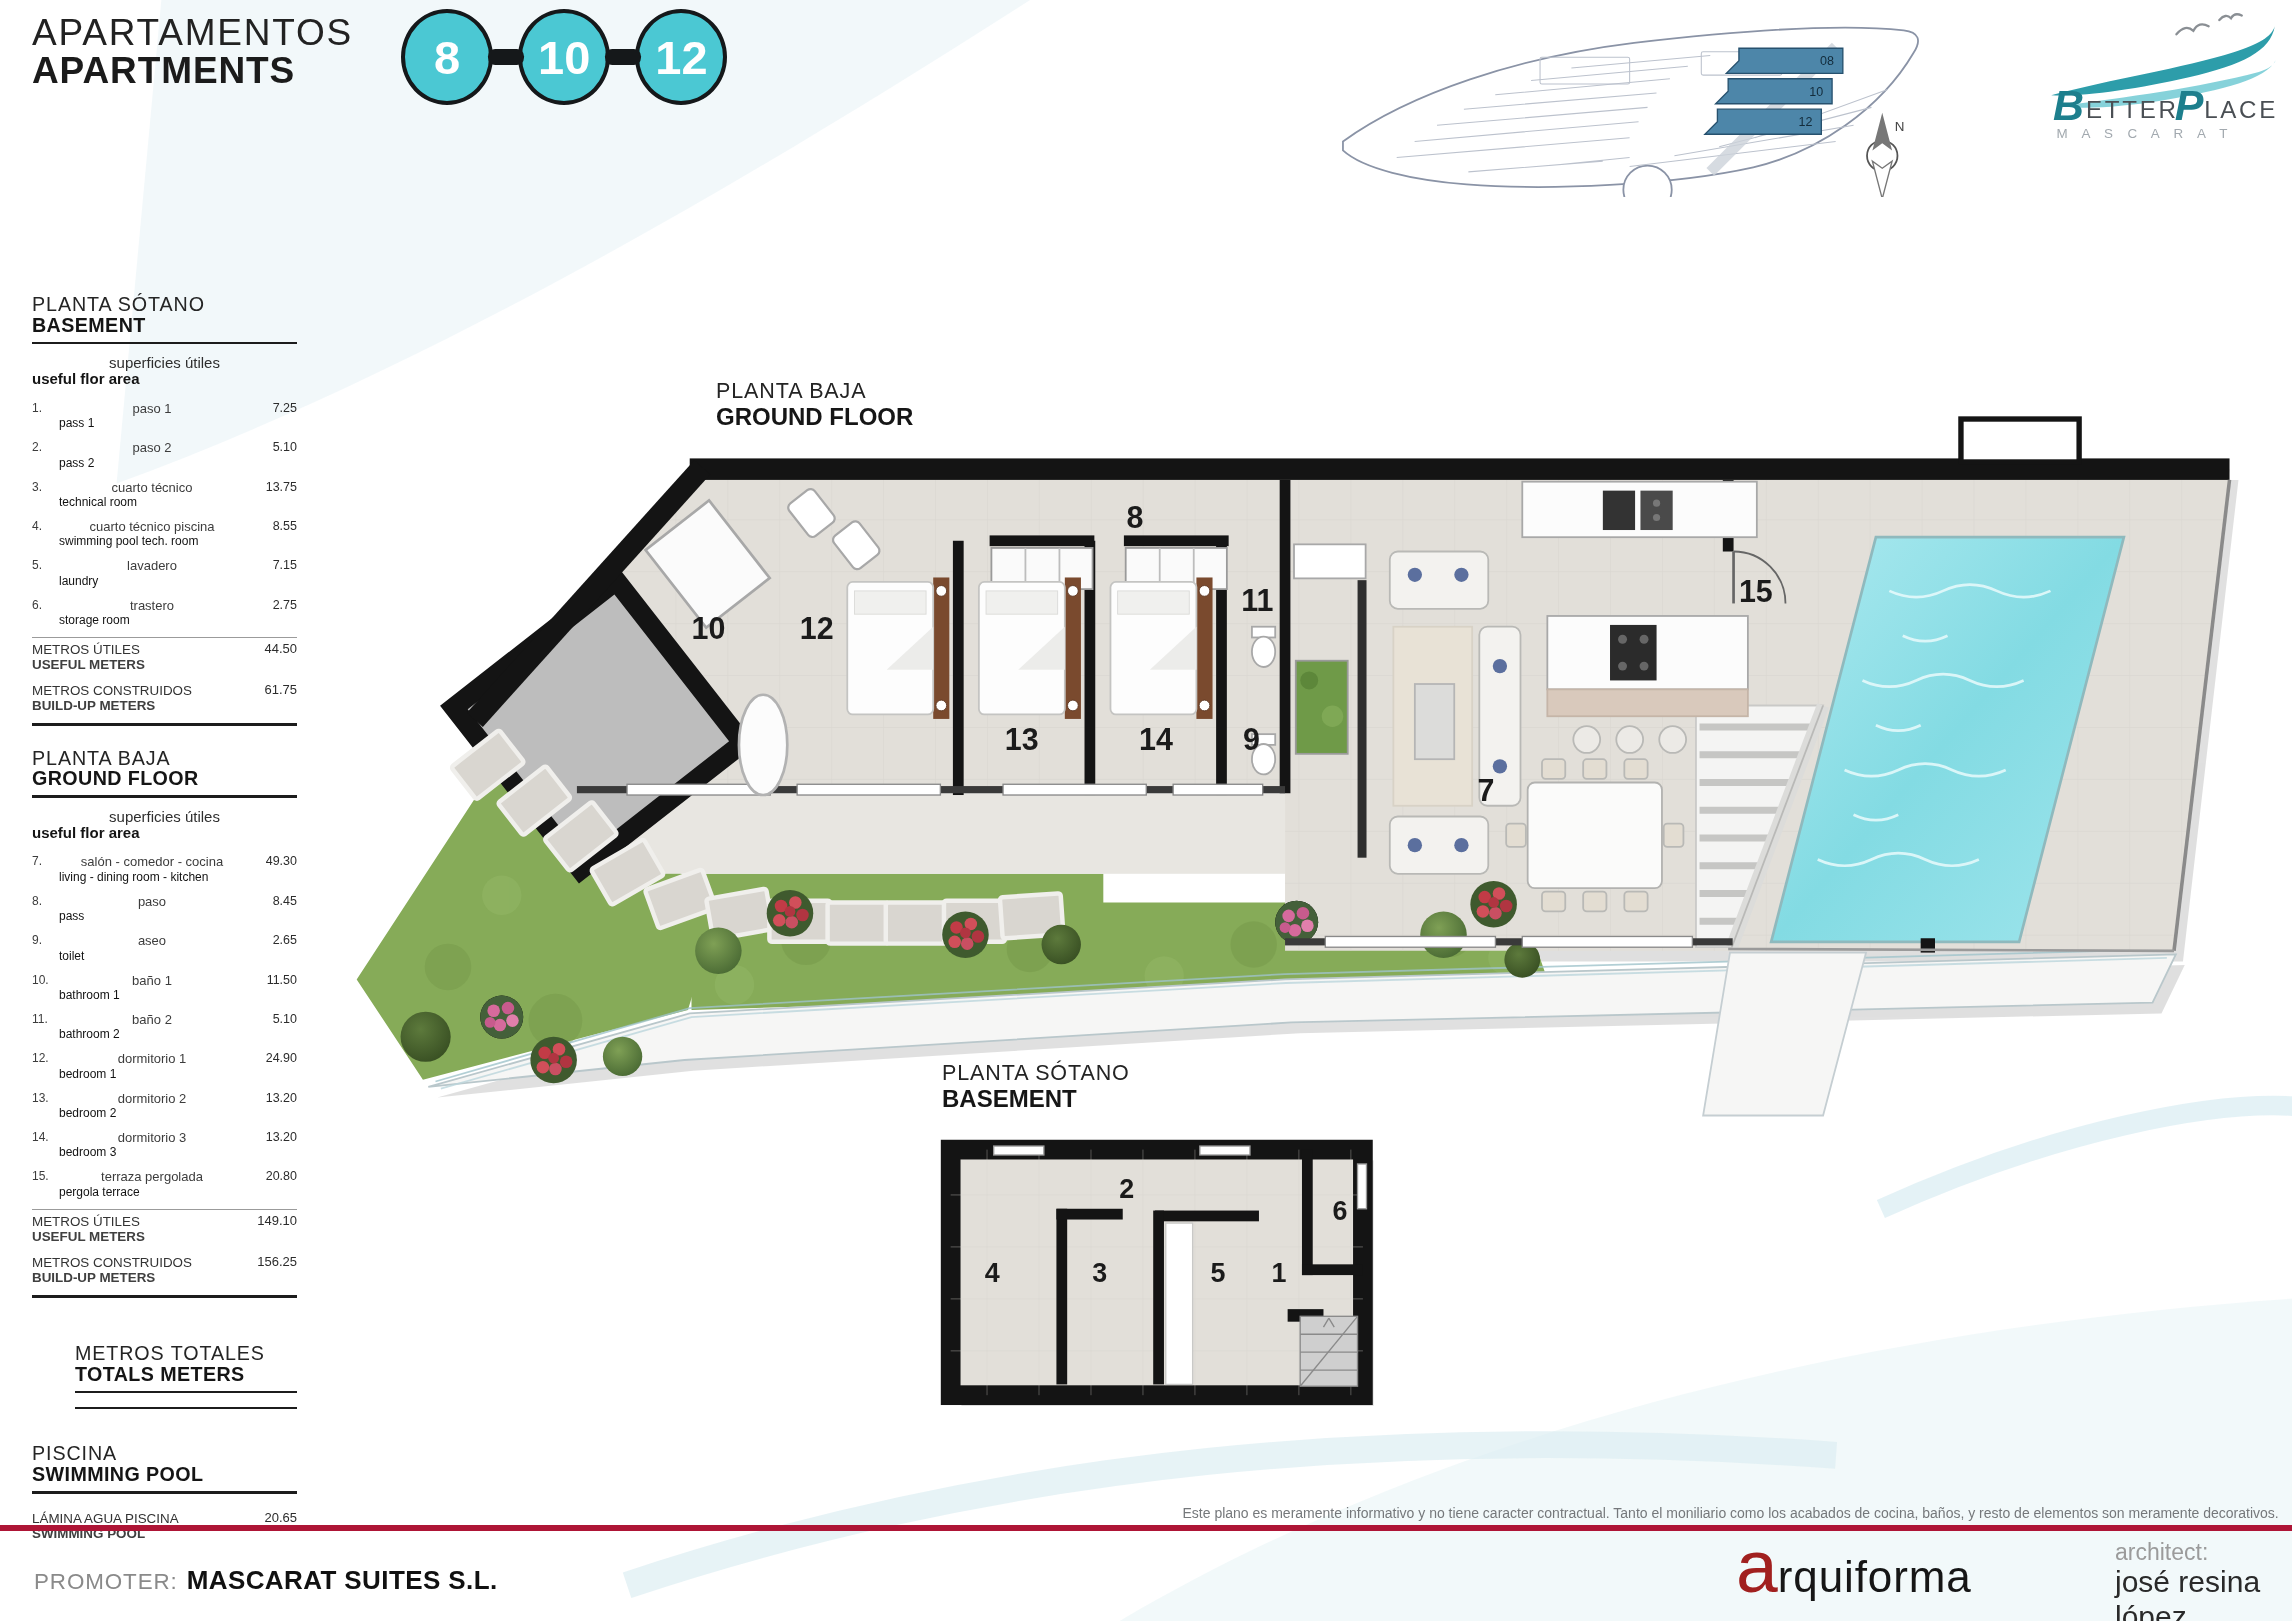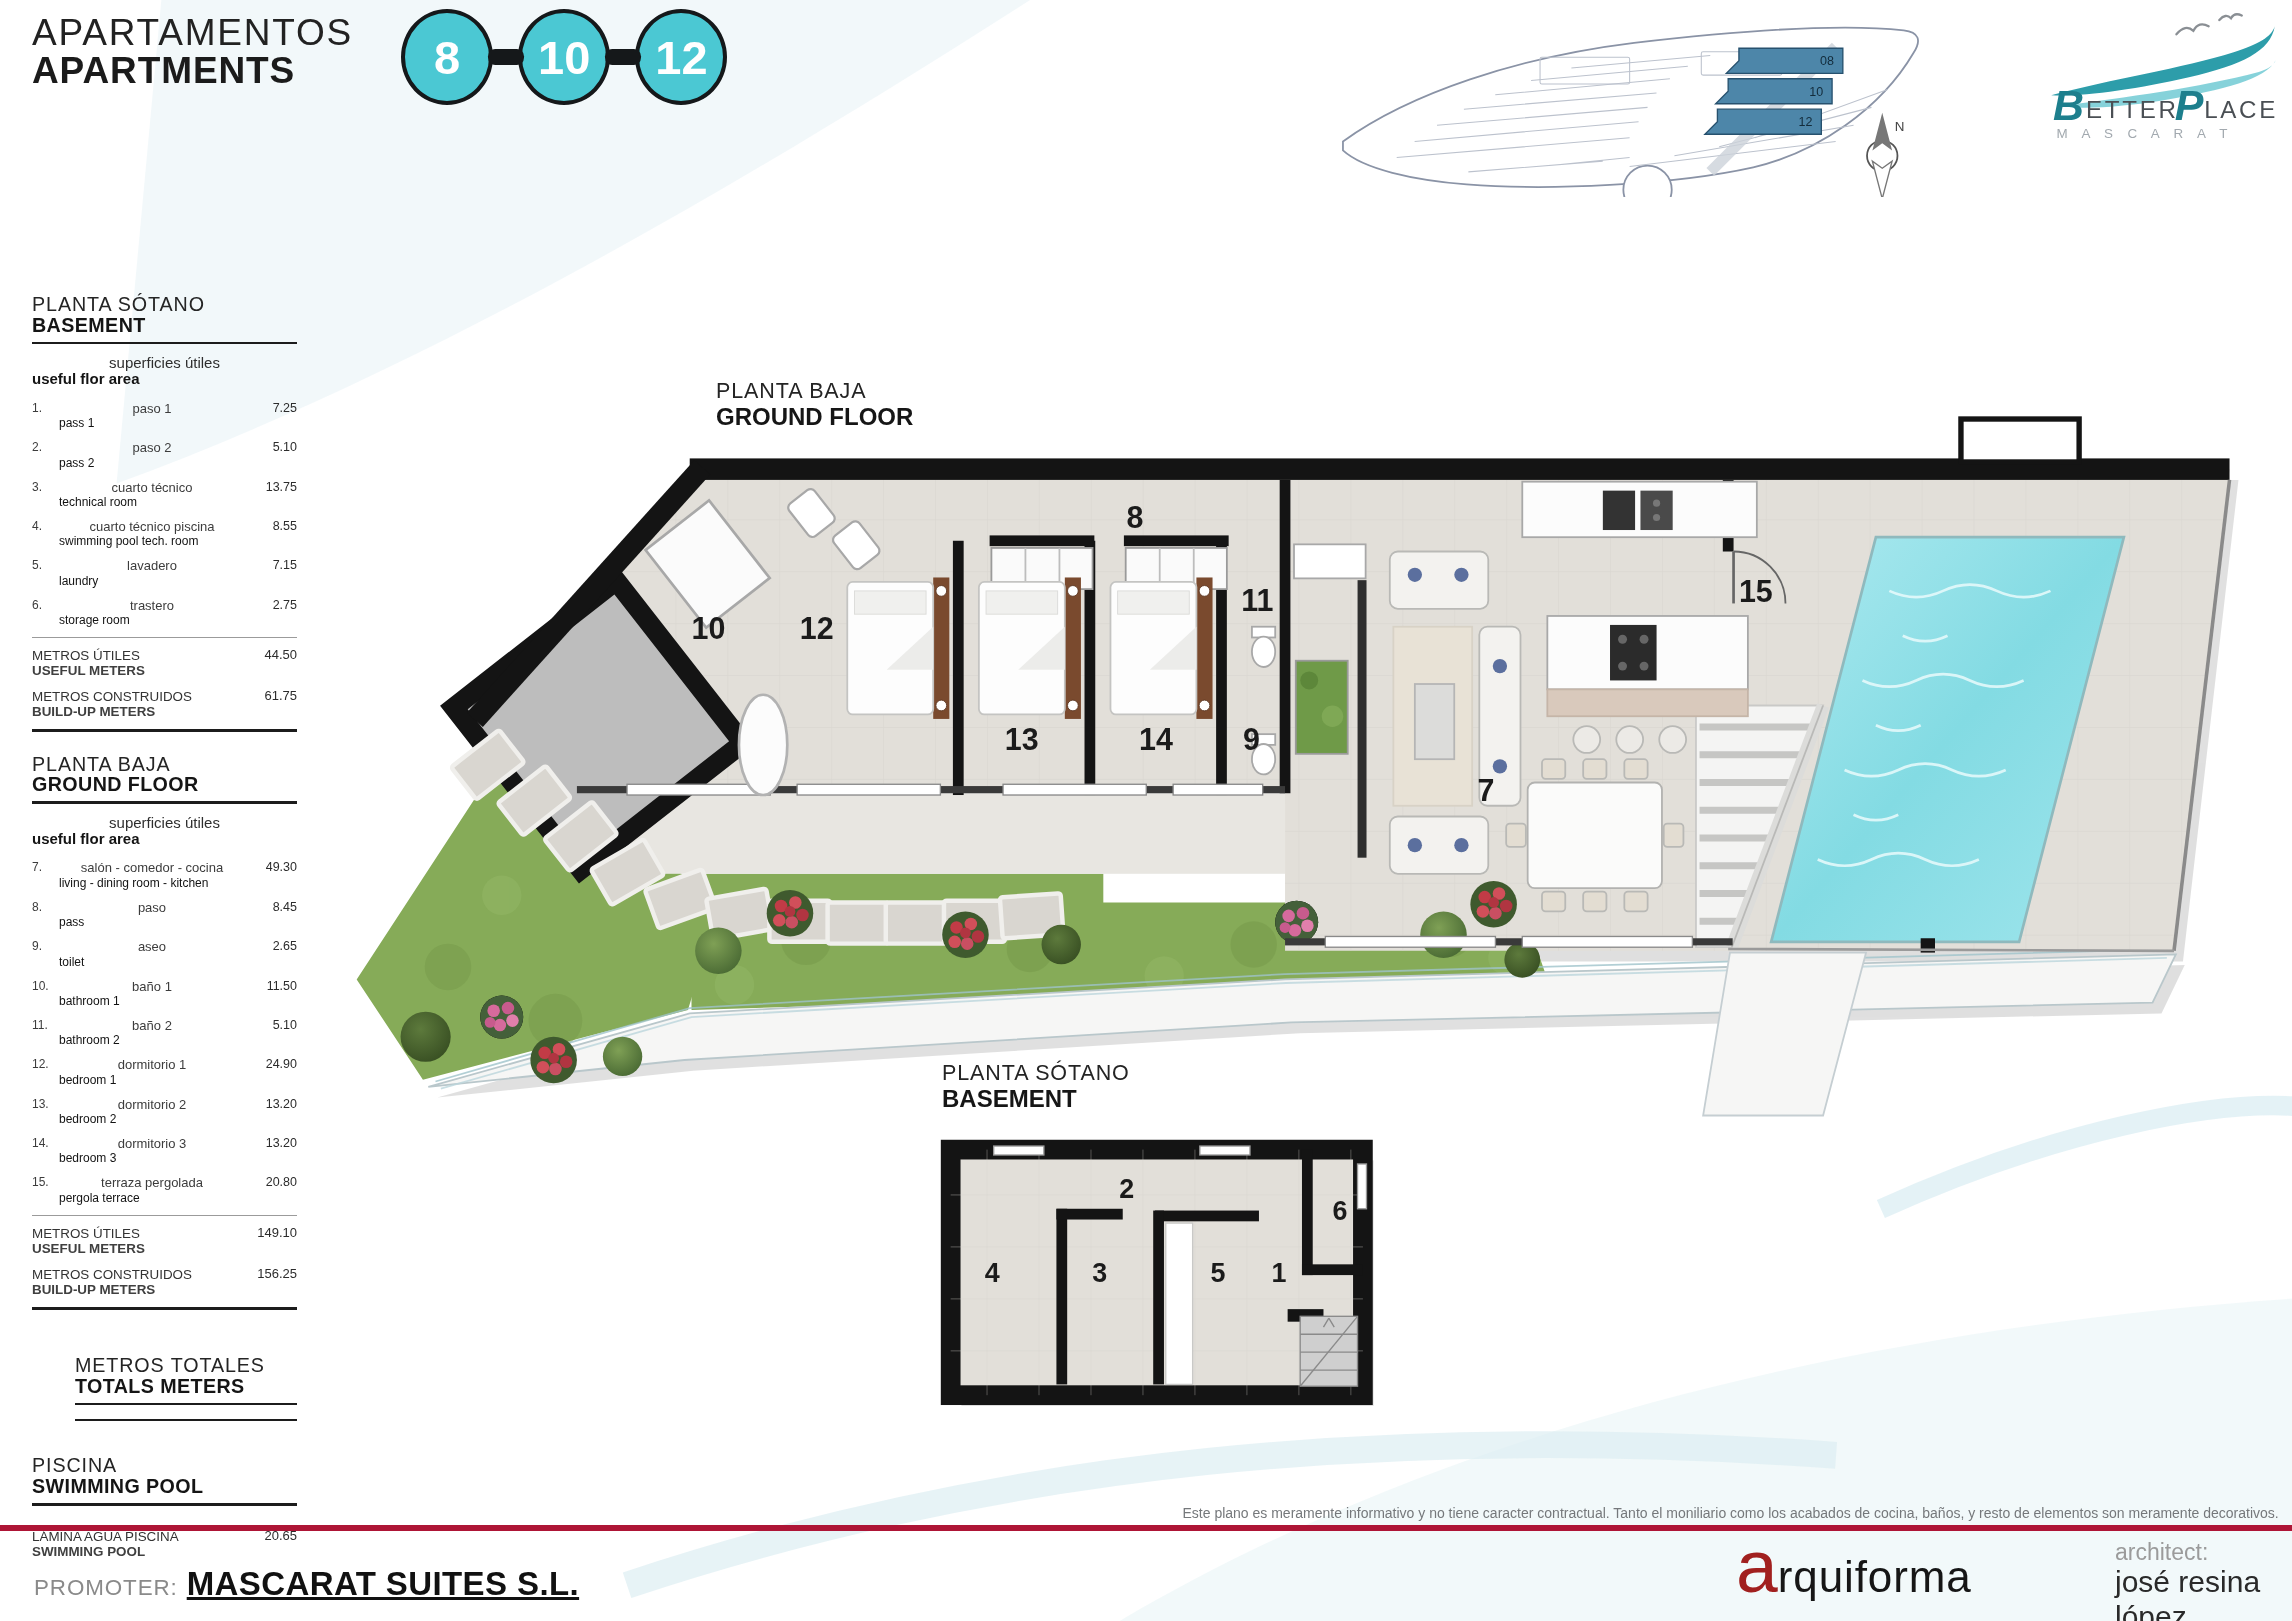--- a/index.html
+++ b/index.html
@@ -34,41 +34,41 @@
   .sub{margin-top:10.7px;line-height:1.08;}
   .sub .s-es{font-size:15px;color:#2e2e2e;text-align:center;}
   .sub .s-en{font-size:15px;font-weight:700;color:#141414;}
   .rows{margin-top:13.4px;}
   .row{display:flex;margin-bottom:9.9px;line-height:1.18;}
   .row .num{width:27px;font-size:12px;color:#3c3c3c;}
   .row .names{flex:1;}
   .row .names .es{font-size:13px;color:#3c3c3c;text-align:center;}
   .row .names .en{font-size:12px;font-weight:400;color:#121212;}
   .row .val{width:52px;text-align:right;font-size:12.5px;color:#2c2c2c;}
-  .totals{padding-top:10px;}
+  .totals{padding-top:4px;}
   .totals.has-rule{border-top:0.9px solid #9b9b9b;}
   .trow{display:flex;margin-bottom:10.7px;line-height:1.12;}
   .trow .names{flex:1;}
   .trow .names .es{font-size:13.4px;color:#333;}
   .trow .names .en{font-size:13.4px;font-weight:700;color:#404040;}
   .trow .val{width:57px;text-align:right;font-size:13px;color:#2c2c2c;}
   .endrule{height:2.7px;background:#1c1c1c;margin-top:1.8px;}
 
   
   .plan-title .es{font-size:21.5px;letter-spacing:0.9px;color:#242424;line-height:1.1;}
   .plan-title .en{font-size:24px;font-weight:700;color:#161616;line-height:1.1;}
   #gf-title{left:716px;top:380px;}
   #bs-title{left:942px;top:1062px;}
 
   
   #disclaimer{right:14.3px;top:1505px;font-size:14px;color:#75787b;}
   #redline{left:0;top:1525px;width:2293px;height:6.3px;background:#ae1536;}
   #promoter{left:34px;top:1565px;display:flex;align-items:baseline;}
   #promoter .lbl{font-size:22.4px;color:#8a8a8a;letter-spacing:0.9px;margin-right:9px;}
-  #promoter .name{font-size:33px;font-weight:700;color:#111;letter-spacing:0.4px;text-decoration:underline;}
+  #promoter .name{font-size:26px;font-weight:700;color:#111;letter-spacing:0.4px;}
   #studio{left:1736px;top:1533px;display:flex;align-items:baseline;}
   #studio .a{font-size:75px;color:#a1201f;font-weight:400;line-height:0.9;}
   #studio .rest{font-size:44px;color:#161616;letter-spacing:0.9px;}
   #architect{left:2115px;top:1539px;line-height:1.15;}
   #architect .lbl{font-size:23px;color:#9b9b9b;}
   #architect .name{font-size:30px;color:#2a2a2a;}
 </style>
 </head>
 <body>
 

